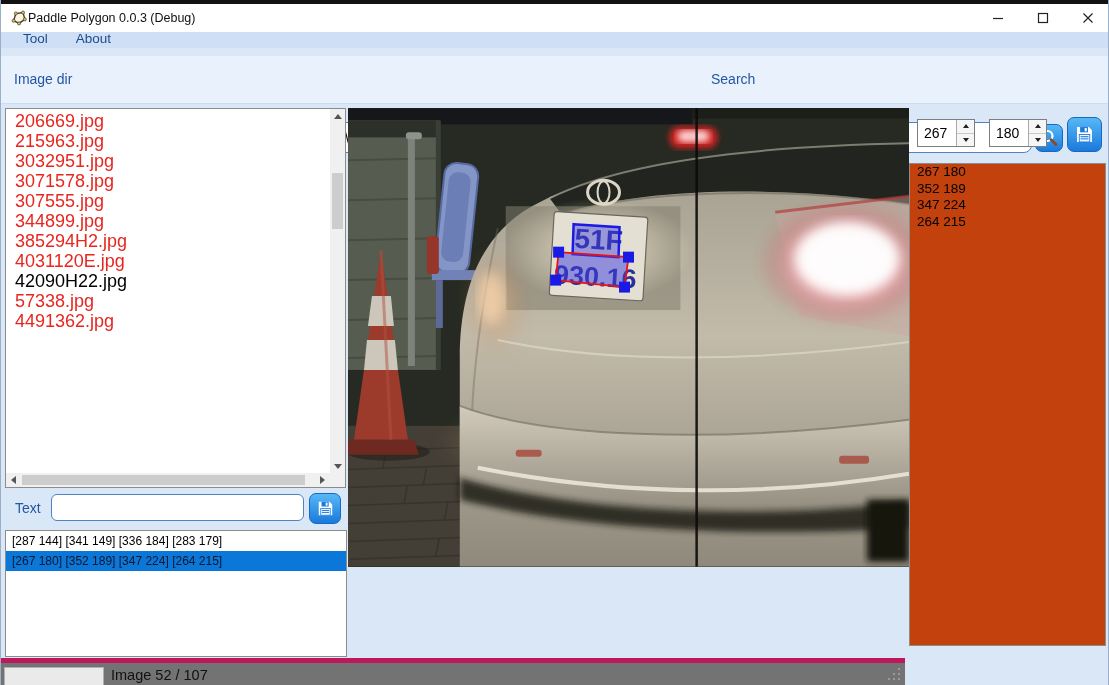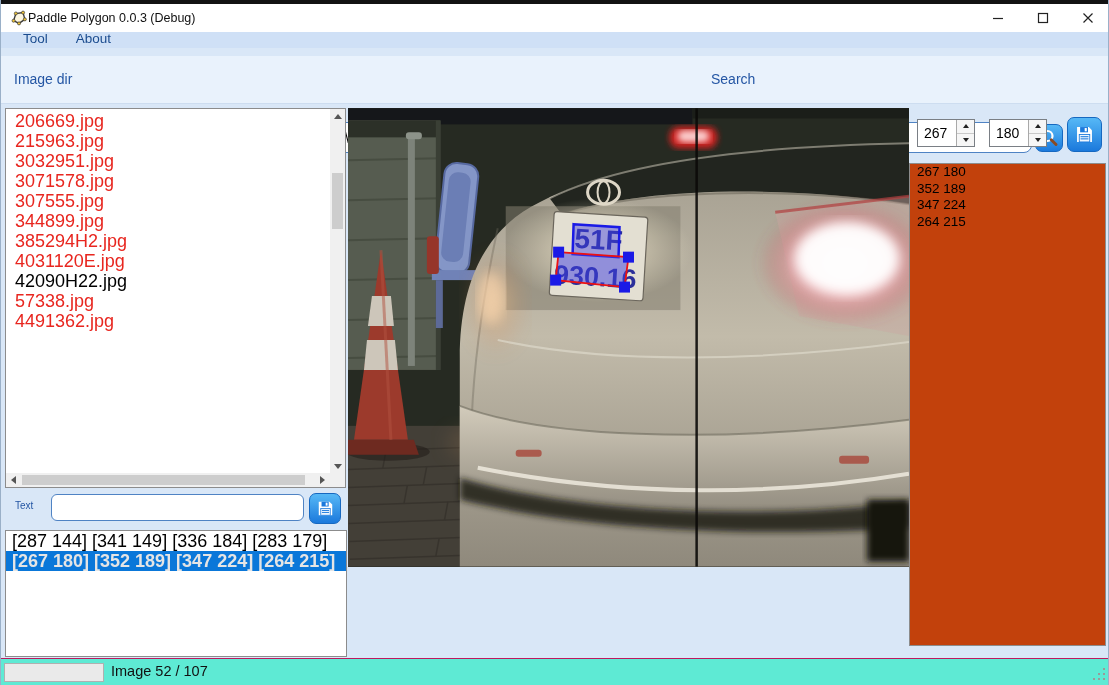--- a/index.html
+++ b/index.html
@@ -45,48 +45,48 @@
   .vthumb{position:absolute;left:2px;width:11px;background:#cdcdcd;}
   .hthumb{position:absolute;top:2px;height:10px;background:#cdcdcd;}
   .sb-btn{position:absolute;width:15px;height:15px;display:flex;align-items:center;justify-content:center;}
   .tri{width:0;height:0;}
   .tri-up{border-left:4px solid transparent;border-right:4px solid transparent;border-bottom:5px solid #555;}
   .tri-down{border-left:4px solid transparent;border-right:4px solid transparent;border-top:5px solid #555;}
   .tri-left{border-top:4px solid transparent;border-bottom:4px solid transparent;border-right:5px solid #555;}
   .tri-right{border-top:4px solid transparent;border-bottom:4px solid transparent;border-left:5px solid #555;}
 
   
-  .text-label{left:14px;top:500px;color:#2456a4;font-size:10px;}
+  .text-label{left:14px;top:500px;color:#2456a4;font-size:14px;}
   .text-input{left:50px;top:494px;width:253px;height:27px;box-sizing:border-box;border:1.5px solid #4f83c4;
               border-radius:6px;font-family:inherit;font-size:14px;padding:0 8px;outline:none;background:#fff;}
   .save-sm{width:30px;height:29px;}
 
   
   .poly-list{left:4px;top:530px;width:342px;height:127px;background:#fff;border:1px solid #8c8c8c;box-sizing:border-box;overflow:hidden;}
-  .poly-item{height:20px;line-height:20px;padding-left:6px;font-size:18px;color:#000;white-space:nowrap;}
-  .poly-item.sel{background:#0a77d9;color:#e5e5e5;font-weight:bold;}
+  .poly-item{height:20px;line-height:20px;padding-left:6px;font-size:12px;color:#000;white-space:nowrap;}
+  .poly-item.sel{background:#0a77d9;color:#0f172a;}
 
   
   .image-canvas{left:347px;top:108px;width:561px;height:459px;background:#23271f;}
   .image-canvas svg{display:block;}
 
   
   .spinbox{position:absolute;top:119px;width:58px;height:28px;background:#fff;border:1px solid #7a7f85;
            box-sizing:border-box;display:flex;}
   .spin-val{flex:1;border:none;outline:none;font-family:inherit;font-size:14px;padding-left:6px;width:30px;color:#000;background:transparent;}
   .spin-arrows{width:17px;border-left:1px solid #a9a9a9;display:flex;flex-direction:column;}
   .spin-btn{flex:1;display:flex;align-items:center;justify-content:center;background:#f6f6f6;}
   .spin-btn + .spin-btn{border-top:1px solid #c9c9c9;}
   .spin-btn .tri-up{border-left-width:3.5px;border-right-width:3.5px;border-bottom-width:4.5px;border-bottom-color:#222;}
   .spin-btn .tri-down{border-left-width:3.5px;border-right-width:3.5px;border-top-width:4.5px;border-top-color:#222;}
   .points-list{left:908px;top:163px;width:197px;height:483px;background:#c2410c;border:1px solid #8c8c8c;box-sizing:border-box;}
   .point-item{line-height:16.5px;padding-left:7px;font-size:13.5px;color:#000;}
 
   
-  .statusbar{left:0;top:658px;width:1109px;height:27px;background:#5eead4;border-top:1px solid #be185d;box-sizing:border-box;}
+  .statusbar{left:0;top:658px;width:904px;height:27px;background:#737373;border-top:5px solid #be185d;box-sizing:border-box;}
   .progress{position:absolute;left:3px;top:4px;width:100px;height:19px;background:#eaeaea;border:1px solid #b0b0b0;box-sizing:border-box;}
   .status-text{position:absolute;left:110px;top:4px;font-size:14.5px;color:#111;}
   .grip{position:absolute;right:5px;bottom:5px;width:12px;height:12px;}
   .grip i{position:absolute;width:2.5px;height:2.5px;background:#9a9a9a;}
 </style>
 </head>
 <body>
 
 <div class="app">
 

